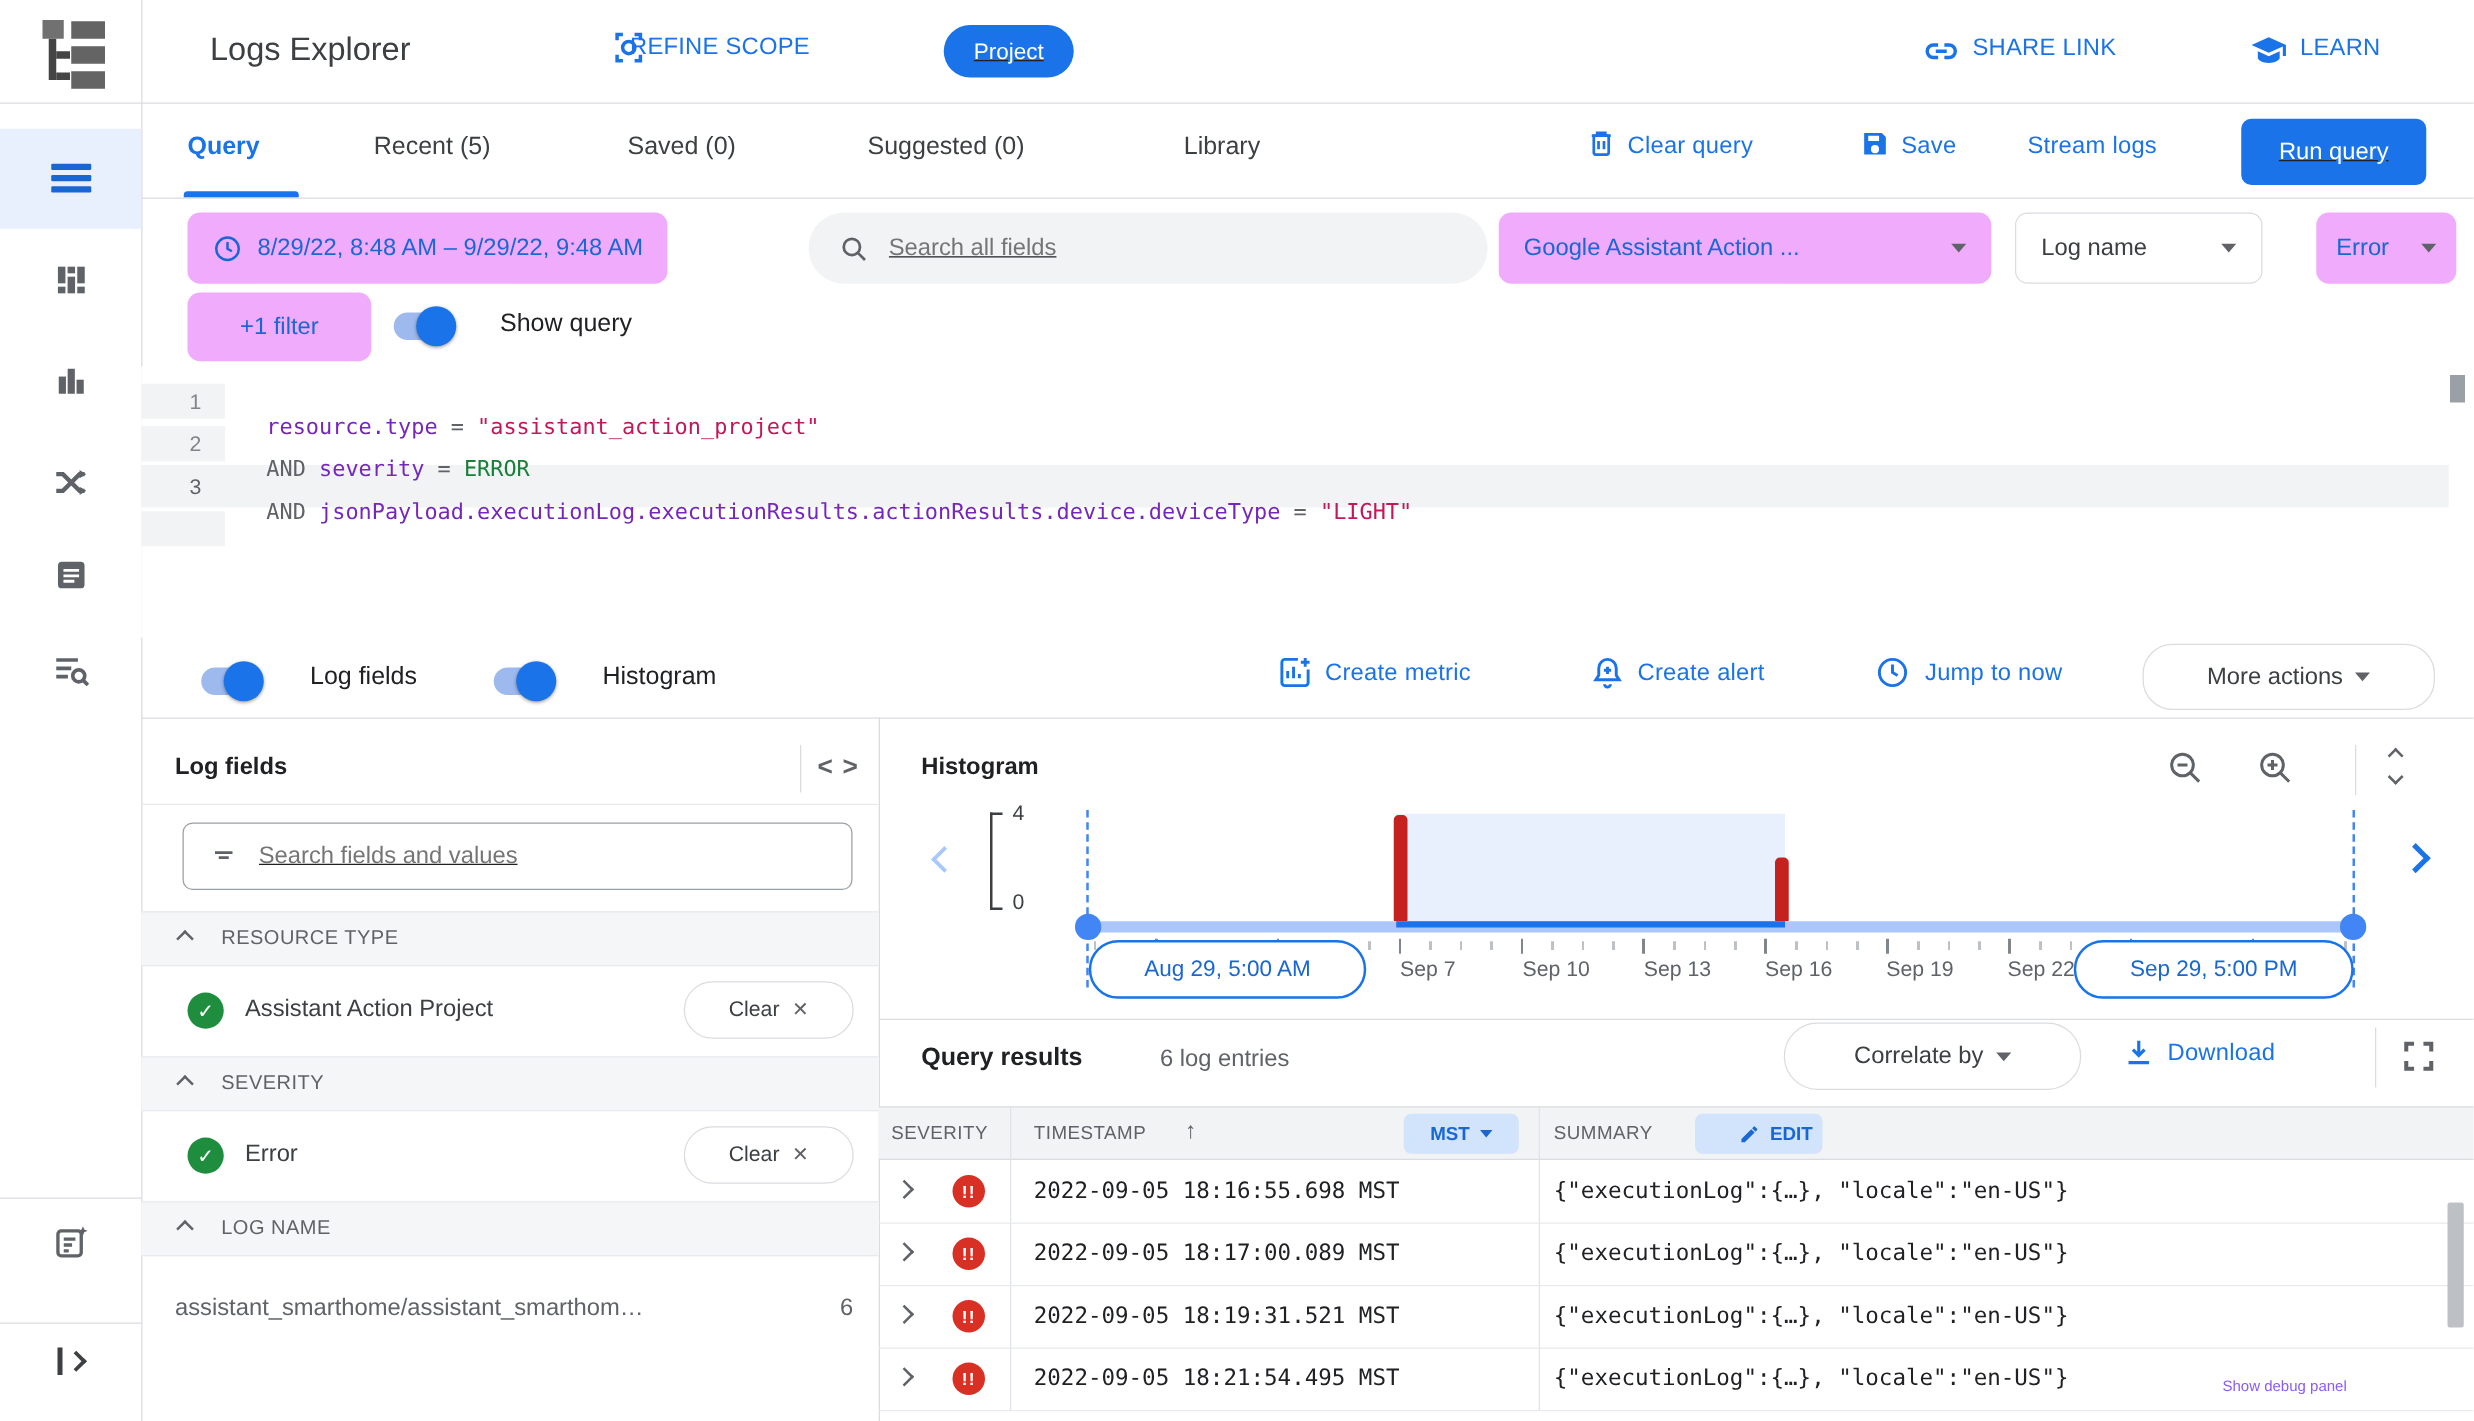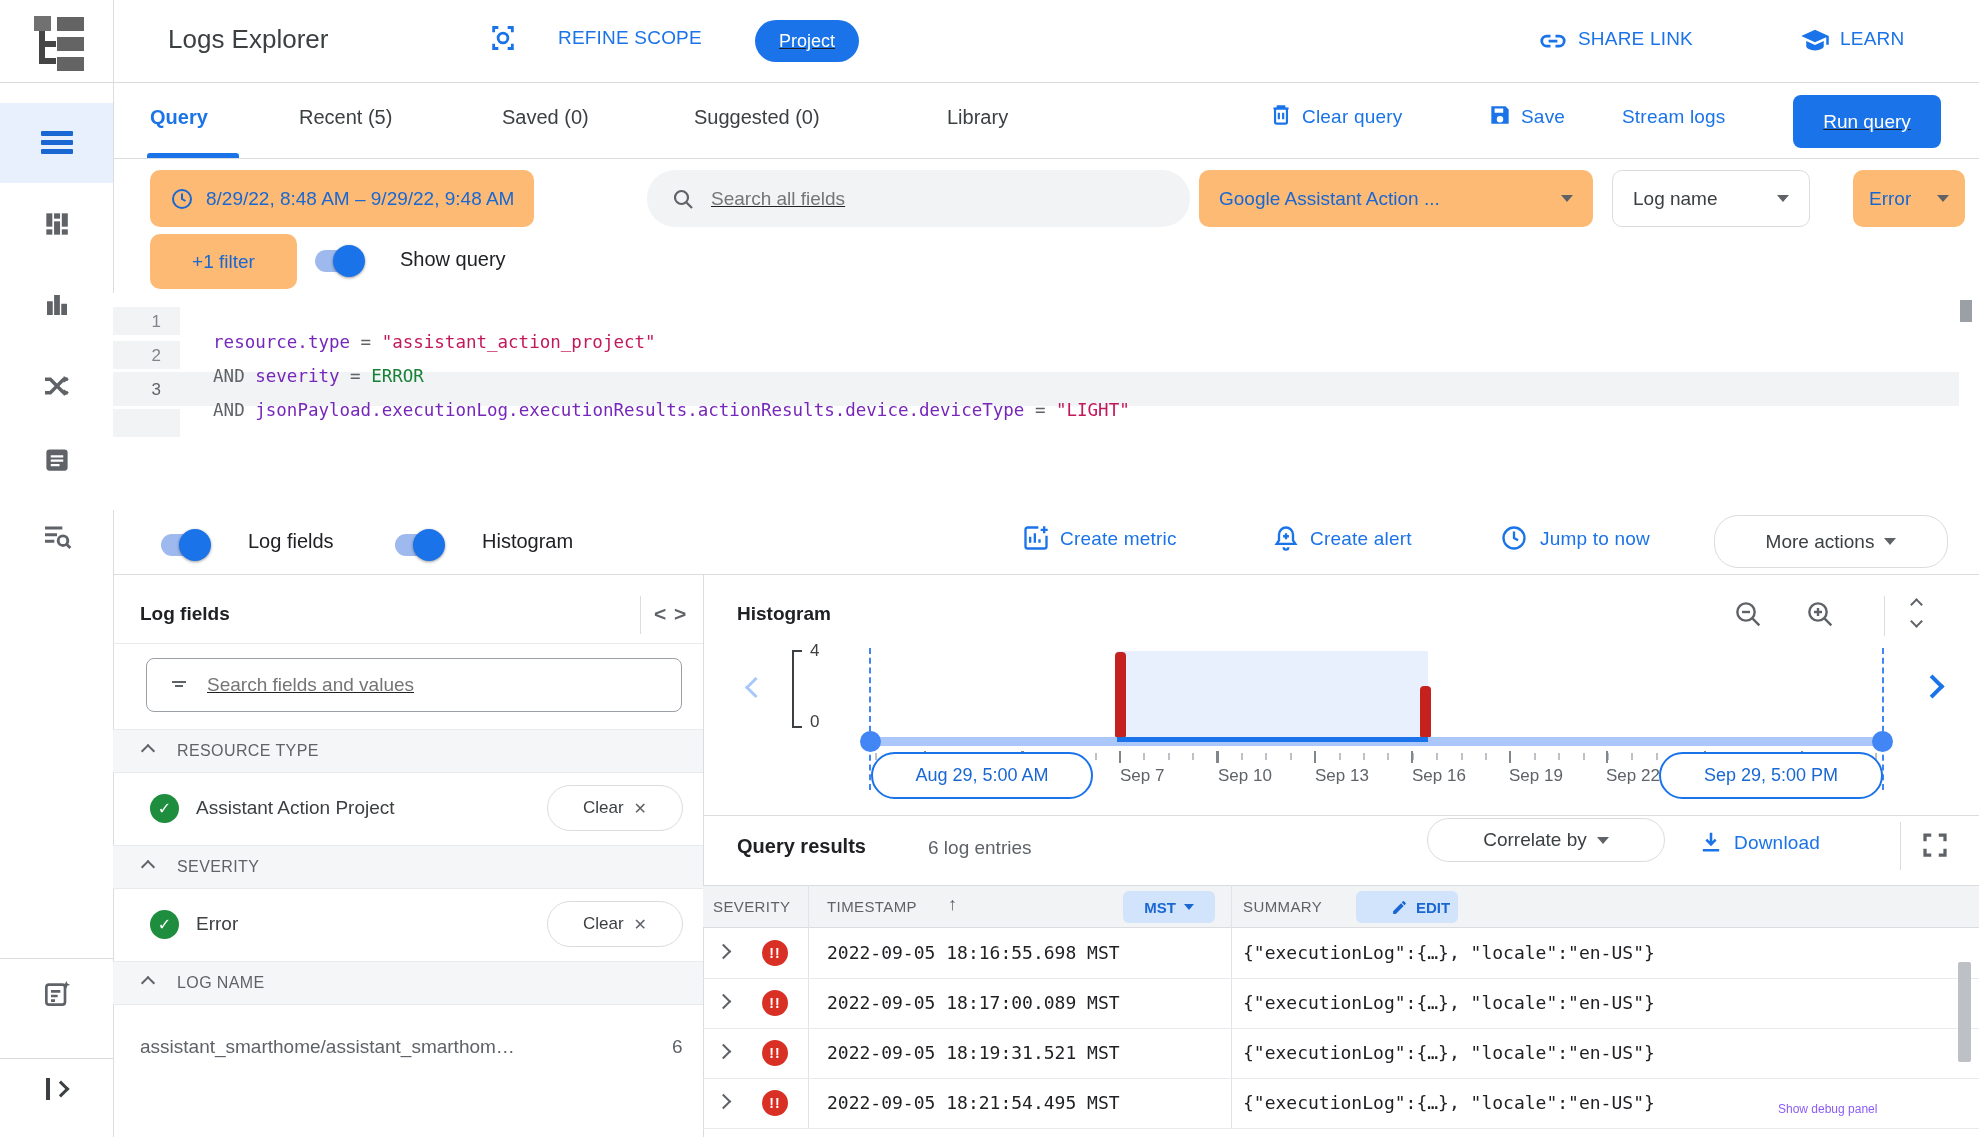--- a/index.html
+++ b/index.html
@@ -9,21 +9,21 @@
   .abs { position:absolute; }
   .nowrap { white-space:nowrap; }
   .flex { display:flex; align-items:center;text-decoration:underline; }
   .mono { font-family:"DejaVu Sans Mono","Liberation Mono",monospace; }
   .hdiv { position:absolute; height:1px; background:#dadce0; }
   .vdiv { position:absolute; width:1px; background:#dadce0; }
   .act  { font-size:19px; font-weight:500; color:#1a73e8; letter-spacing:.2px; }
 
   
   .chip { position:absolute; display:flex; align-items:center; gap:12px;
-          background:#fdba74; color:#1967d2; border-radius:10px; height:57px;
+          background:#f0abfc; color:#1967d2; border-radius:10px; height:57px;
           padding:0 20px; font-size:19px; }
   .chip.small { height:55px; }
   .chip-outline { background:#fff; border:1px solid #dadce0; color:#3c4043; }
 
   
   .toggle { position:absolute; width:46px; height:22px; border-radius:11px;
             background:#9db9ee; cursor:pointer; }
   .toggle .knob { position:absolute; right:-4px; top:-5px; width:32px; height:32px;
                   border-radius:50%; background:#1a73e8;
                   box-shadow:0 1px 3px rgba(0,0,0,.4); }
@@ -93,21 +93,21 @@
   <span class="abs" style="left:29px;top:44px;width:27px;height:14px;background:#646464;"></span>
 </div>
 <div class="abs nowrap" style="left:168px;top:24px;font-size:26px;color:#3c4043;">Logs Explorer</div>
 
 <span class="abs" style="left:489px;top:24px;">
   <svg width="28" height="28" viewBox="0 0 24 24" fill="none" stroke="#1a73e8" stroke-width="2.4">
     <path d="M8 3H4v4 M16 3h4v4 M8 21H4v-4 M16 21h4v-4"></path>
       <circle cx="12" cy="12" r="4.2"></circle>
   </svg>
 </span>
-<div class="abs act nowrap" style="left:558px;top:27px;">REFINE SCOPE</div>
+<div class="abs act nowrap" style="left:504px;top:27px;">REFINE SCOPE</div>
 <div class="abs flex" style="left:755px;top:20px;height:42px;padding:0 24px;border-radius:21px;background:#1a73e8;">
   <span style="color:#fff;font-size:18px;font-weight:500;">Project</span>
 </div>
 
 <span class="abs" style="left:1538px;top:26px;">
   <svg width="30" height="30" viewBox="0 0 24 24" fill="none" stroke="#1a73e8" stroke-width="2.2">
     <path d="M9.5 15.5 14.5 8.5" opacity="0"></path>
     <path d="M10 8H7a4 4 0 0 0 0 8h3 M14 8h3a4 4 0 0 1 0 8h-3 M8.5 12h7"></path>
   </svg>
 </span>
@@ -415,21 +415,21 @@
   <span>Aug 29, 5:00 AM</span>
 </div>
 <div class="range-pill" style="left:1659px;width:224px;">
   <span>Sep 29, 5:00 PM</span>
 </div>
 
 <div class="hdiv" style="left:703px;top:815px;width:1276px;"></div>
 
 <div class="abs nowrap" style="left:737px;top:835px;font-size:20px;font-weight:700;">Query results</div>
 <div class="abs nowrap" style="left:928px;top:837px;font-size:19px;color:#5f6368;">6 log entries</div>
-<div class="pill-btn" style="left:1427px;top:818px;width:238px;height:44px;font-size:19px;border-radius:27px;">
+<div class="pill-btn" style="left:1427px;top:818px;width:238px;height:54px;font-size:19px;border-radius:27px;">
   <span>Correlate by</span>
   <span class="caret" style="color:#5f6368;"></span>
 </div>
 <span class="abs" style="left:1697px;top:828px;">
   <svg width="28" height="28" viewBox="0 0 24 24" fill="none" stroke="#1a73e8" stroke-width="2.2">
     <path d="M12 4v10 M8 10l4 4 4-4 M5 19h14"></path>
   </svg>
 </span>
 <div class="abs act nowrap" style="left:1734px;top:832px;">Download</div>
 <div class="vdiv" style="left:1900px;top:822px;height:48px;"></div>

